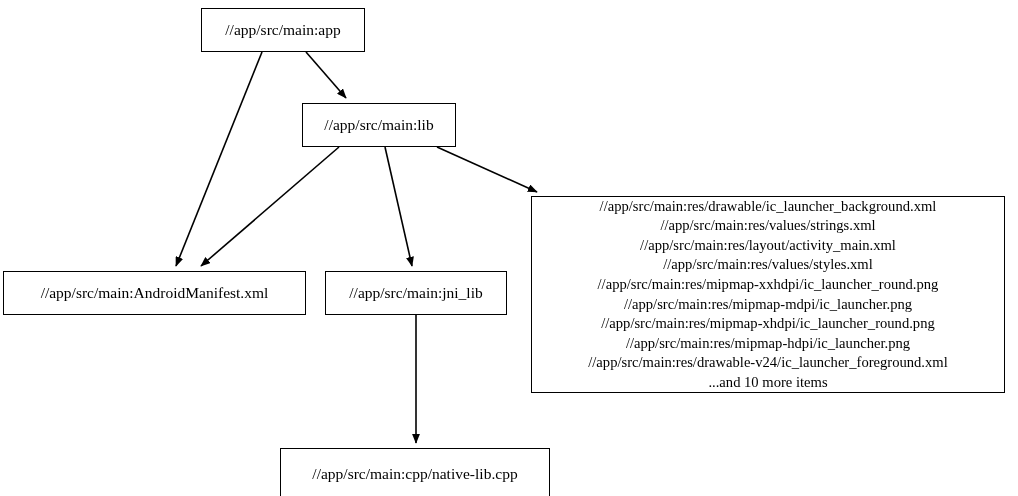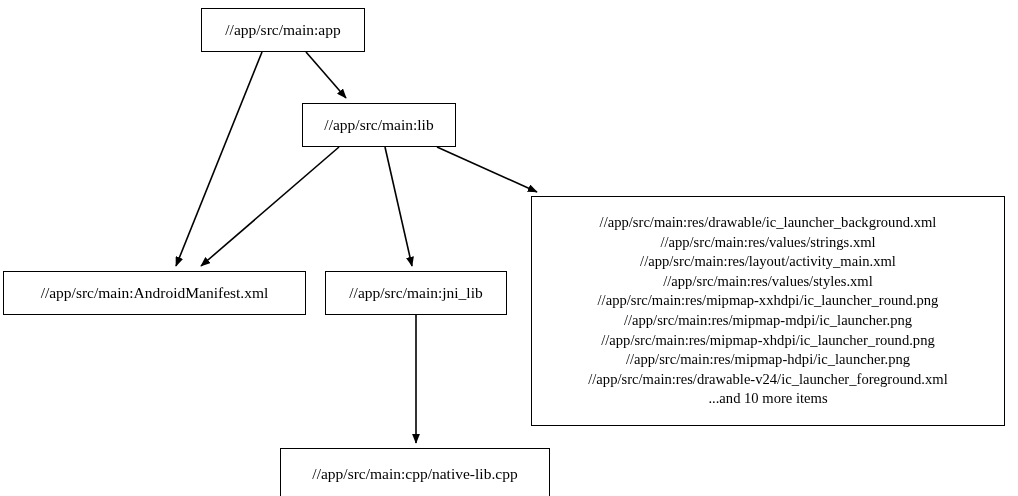--- a/index.html
+++ b/index.html
@@ -41,21 +41,21 @@
   .node-label {
     display: block;
     white-space: pre;
   }
 
   
   #node-app        { left: 201px; top: 8px;   width: 164px; height: 44px; }
   #node-lib        { left: 302px; top: 103px; width: 154px; height: 44px; }
   #node-manifest   { left: 3px;   top: 271px; width: 303px; height: 44px; }
   #node-jni        { left: 325px; top: 271px; width: 182px; height: 44px; }
-  #node-resources  { left: 531px; top: 196px; width: 474px; height: 230px;
+  #node-resources  { left: 531px; top: 196px; width: 474px; height: 197px;
                      font-size: 14.6px; line-height: 19.6px; }
   #node-cpp        { left: 280px; top: 448px; width: 270px; height: 52px; }
 </style>
 </head>
 <body>
 
 <div id="graph-canvas">
 
   <svg class="edges-layer" width="1018" height="496" viewBox="0 0 1018 496">
     <defs>

